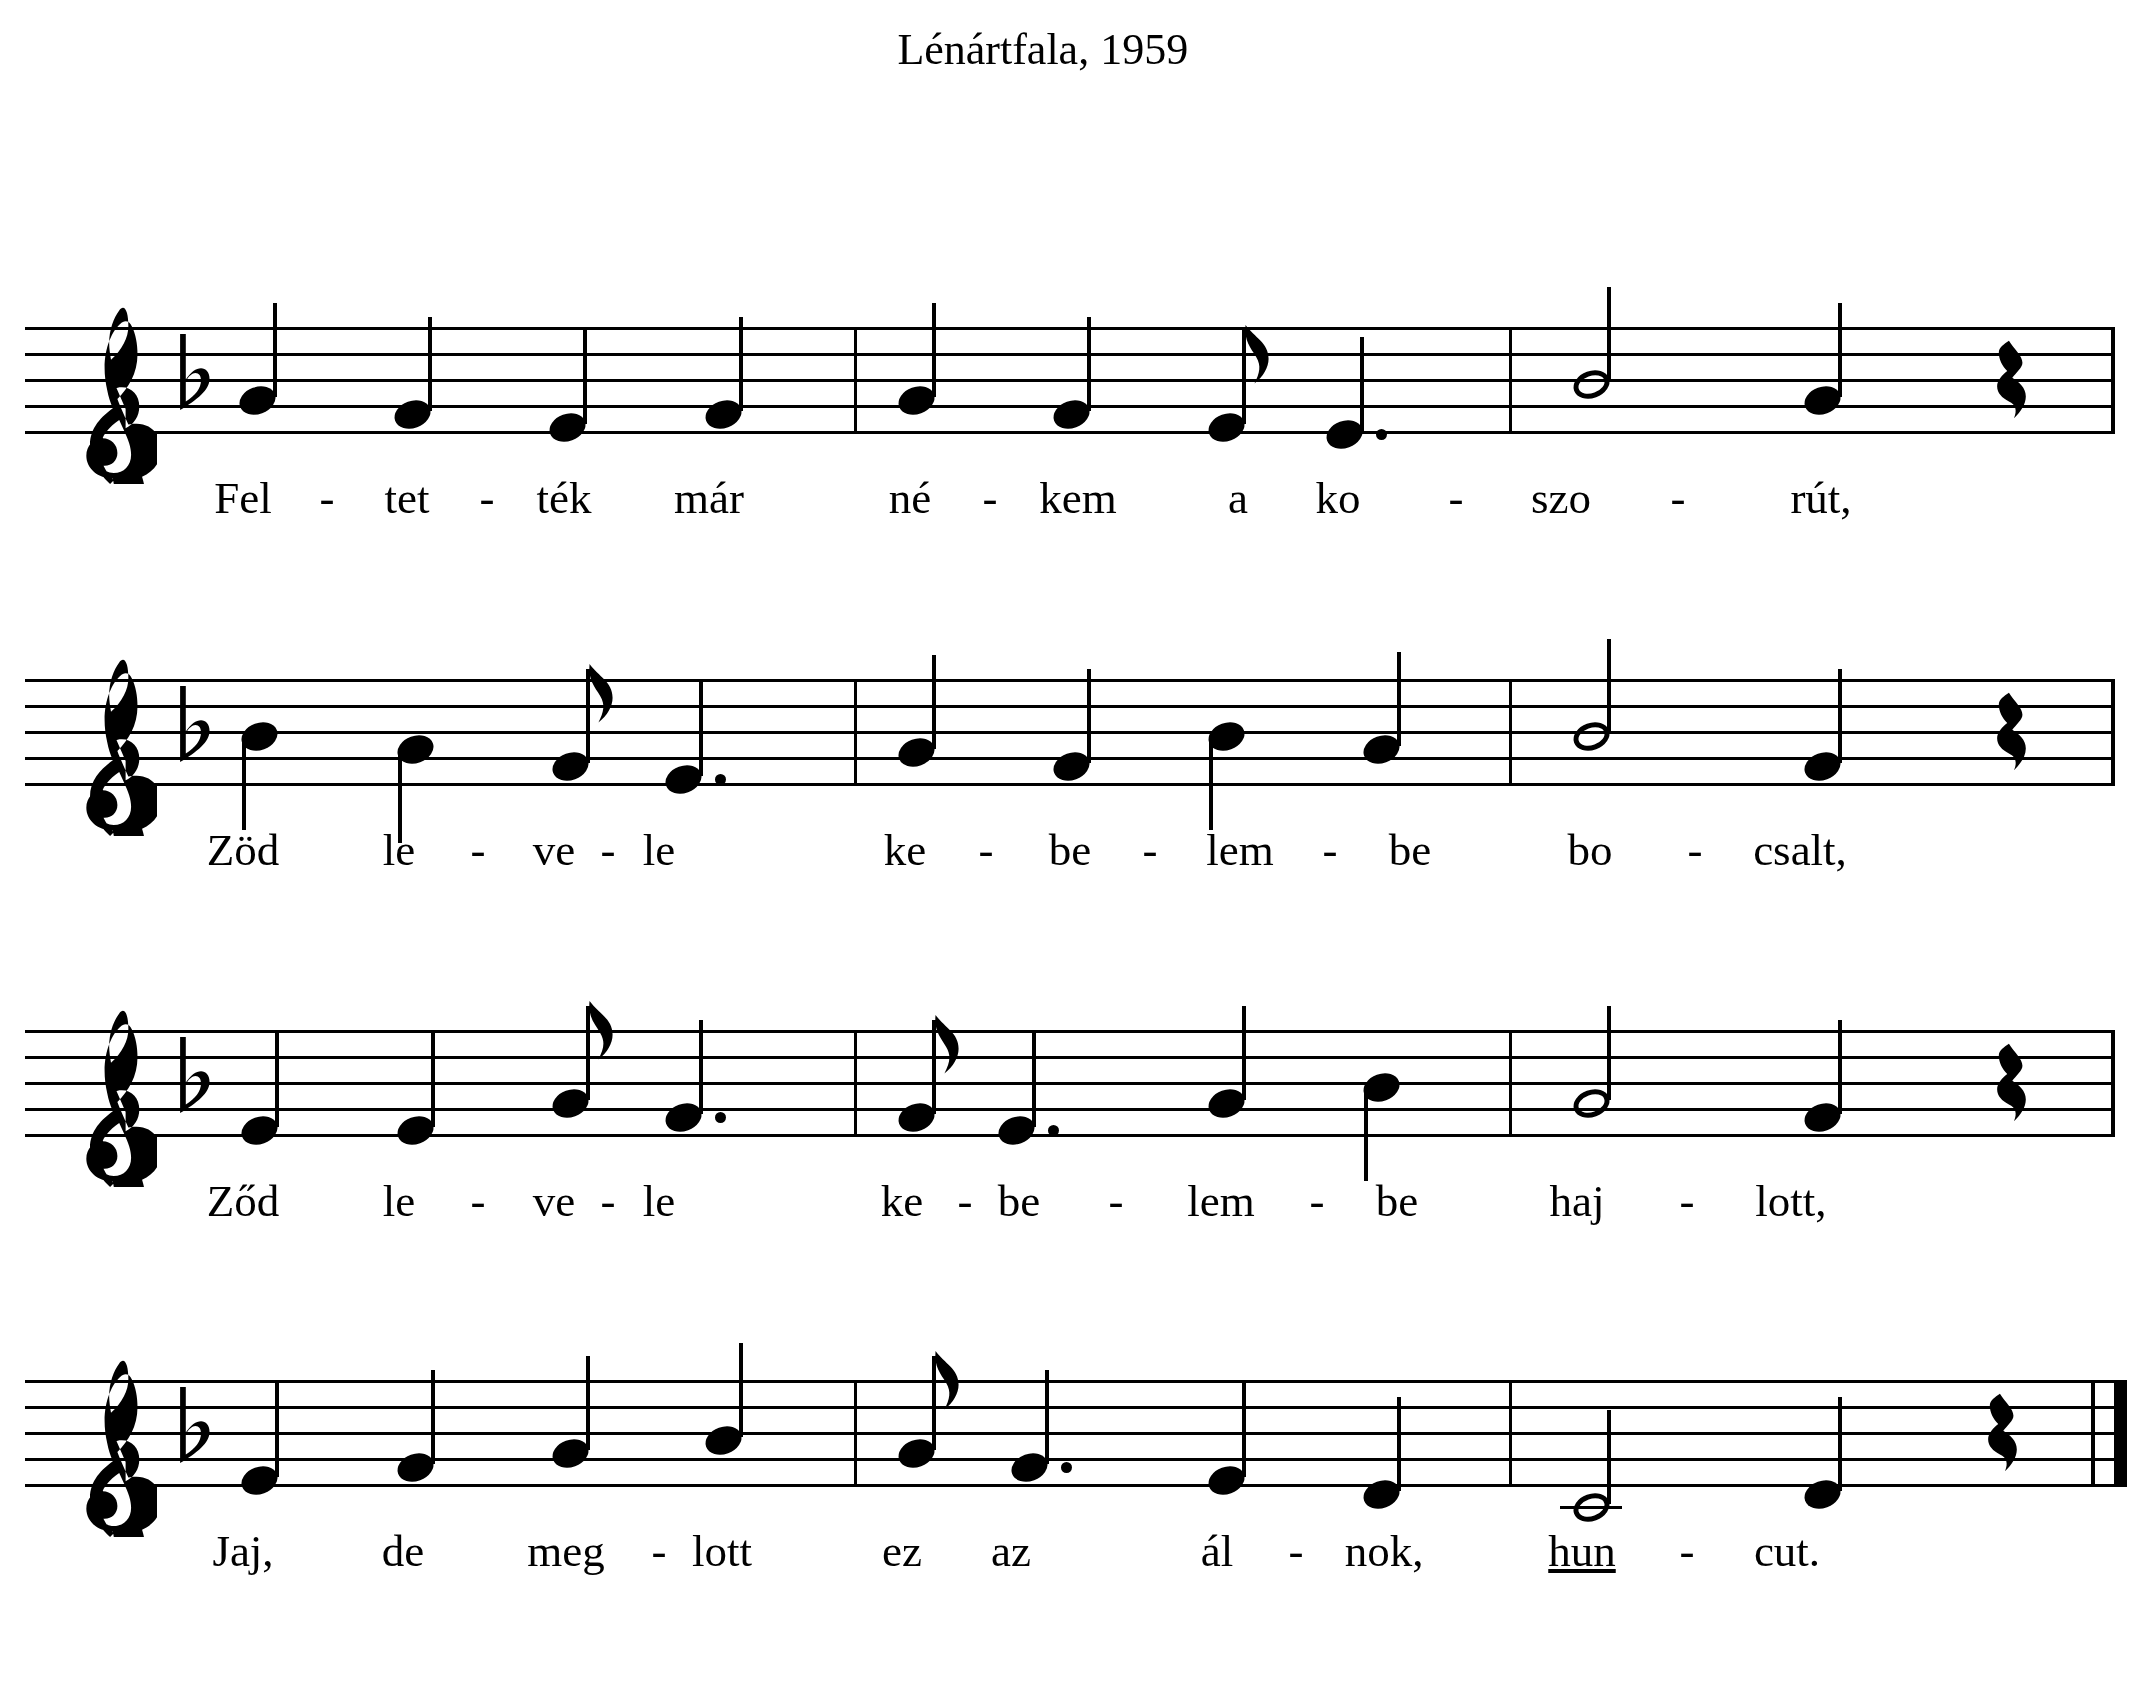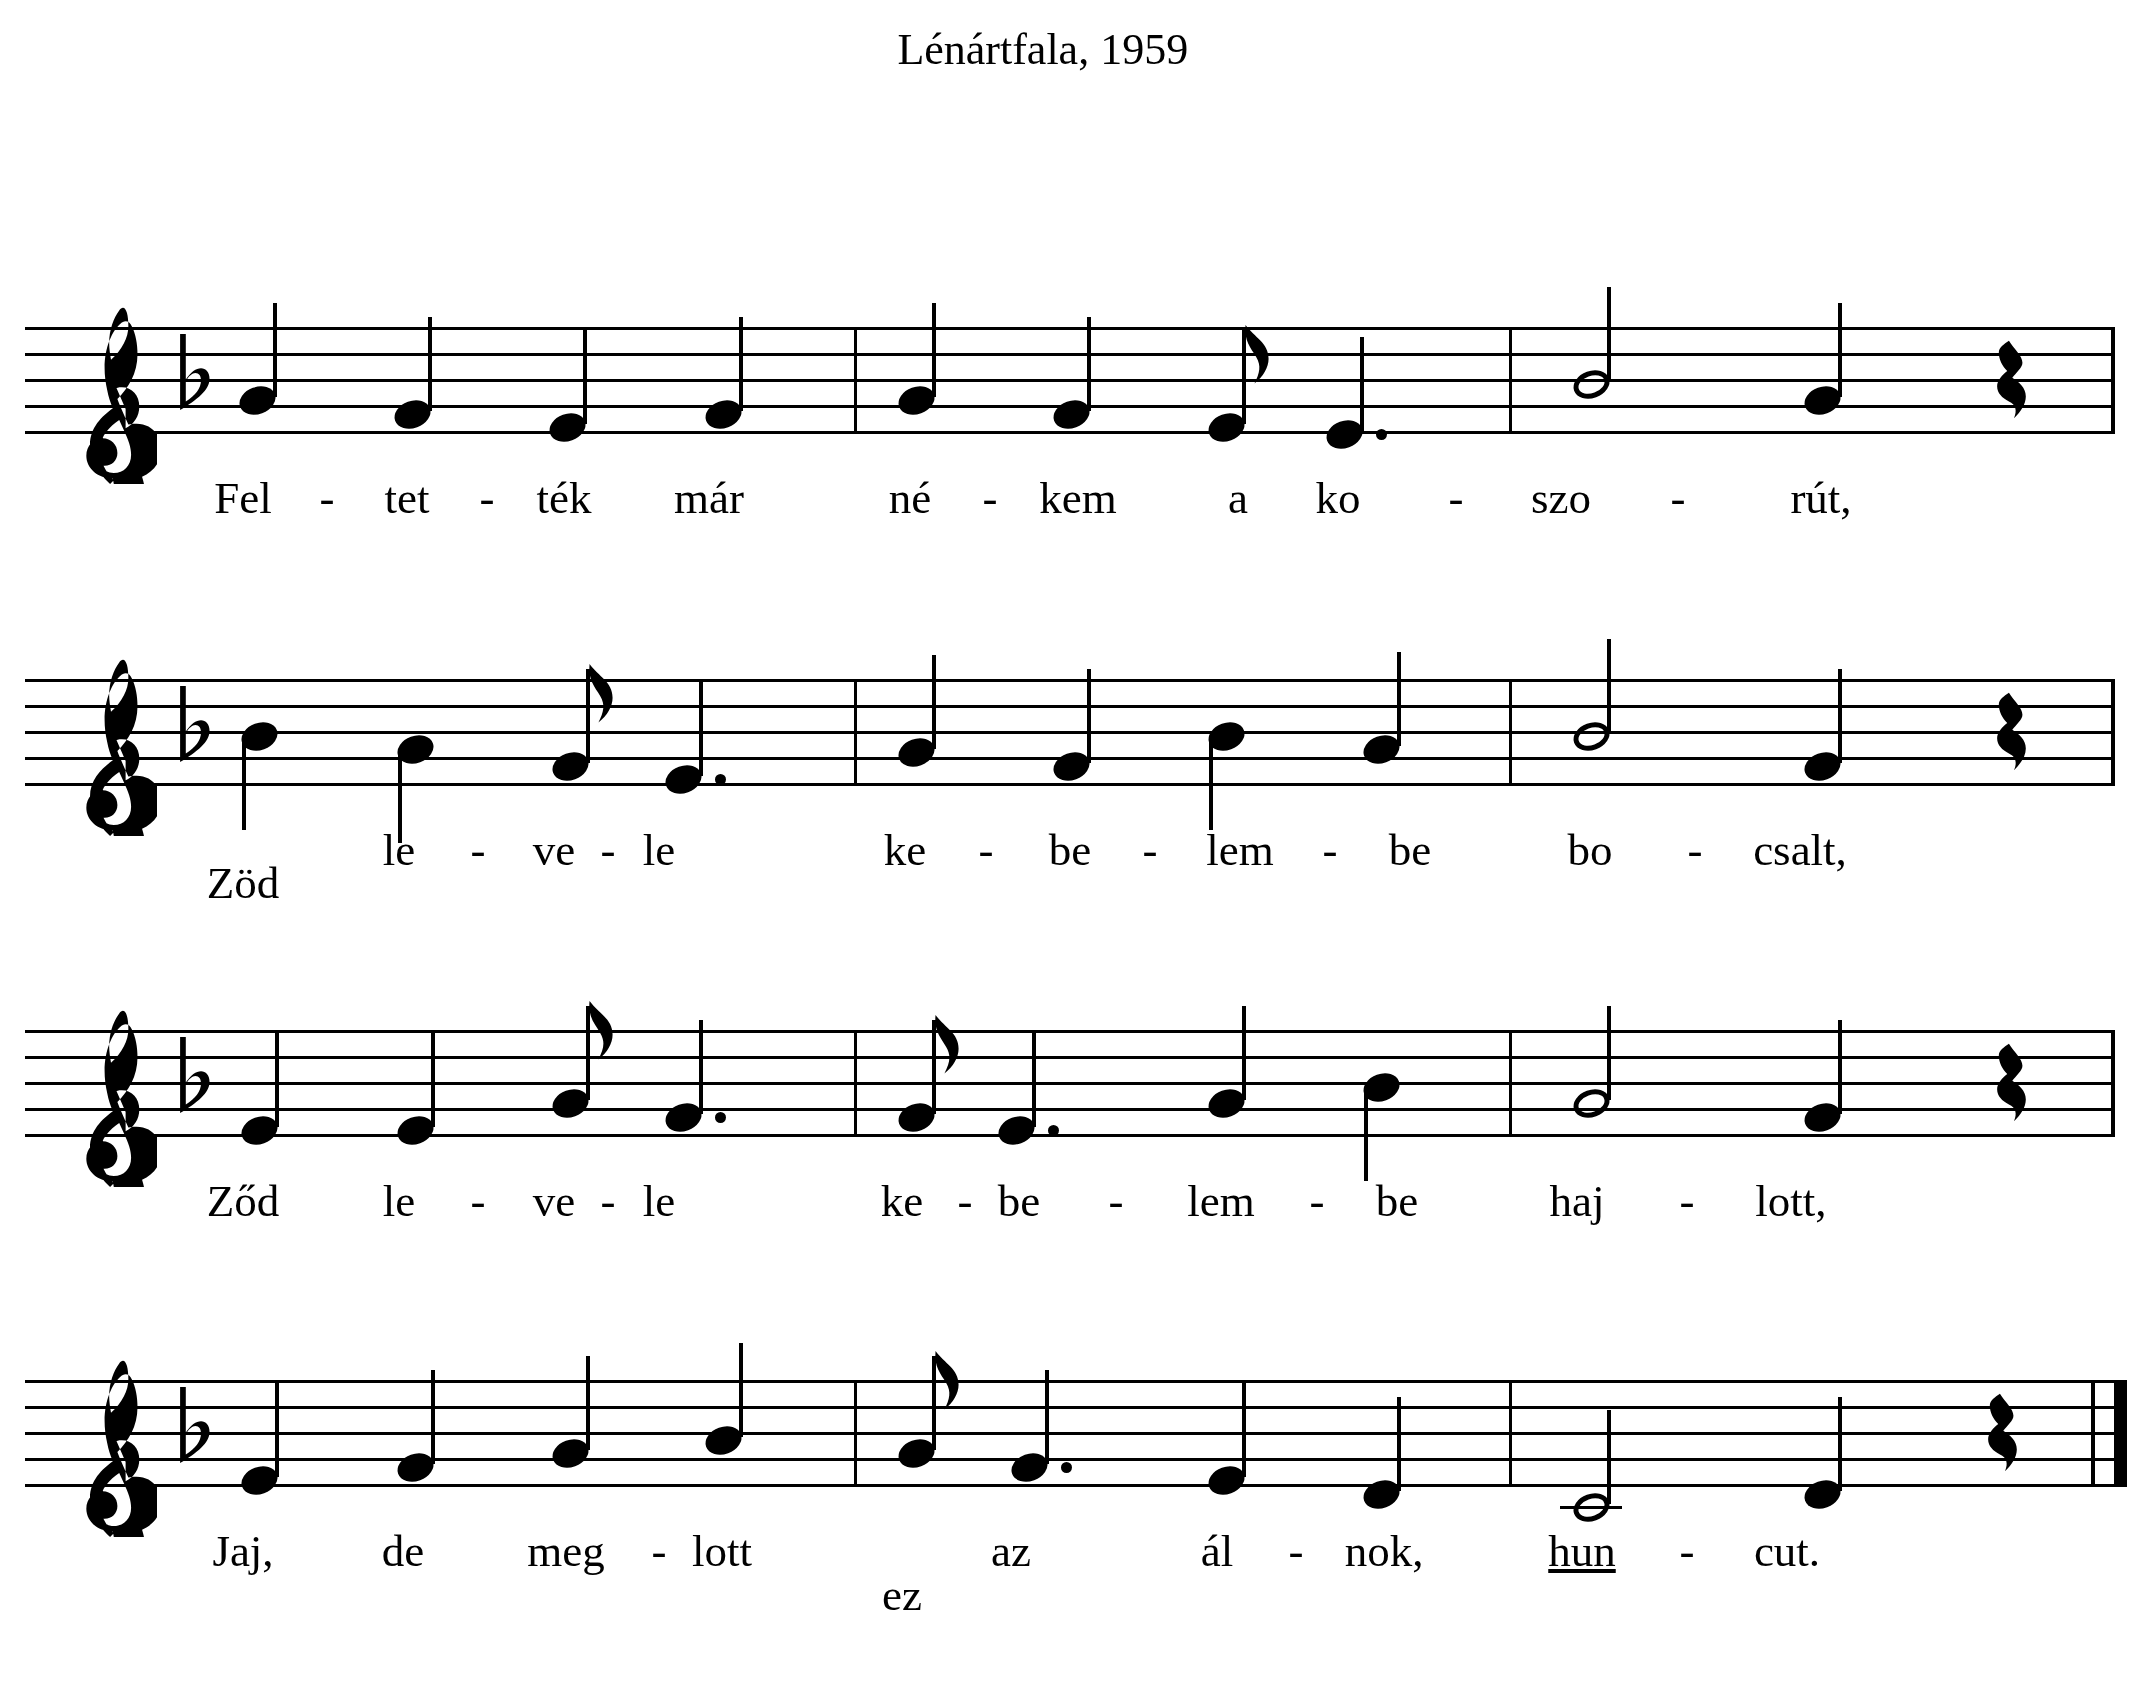--- a/index.html
+++ b/index.html
@@ -357,21 +357,21 @@
       <div class="stem"></div>
     </div>
     <div class="rest" style="left:1972px; top:11.7px;">
       <svg viewBox="0 0 40 96" width="34" height="81">
         <path fill="#000" d="M14 2c6 10 16 18 16 26 0 6-8 12-12 18 8 5 16 12 16 22 0 9-6 18-14 26 4-10 2-16-6-20-8-4-14-10-14-18 0-7 6-13 12-18C6 32 2 24 2 16 2 10 8 6 14 2z"></path>
       </svg>
     </div>
   </div>
 
   <div class="lyrics">
-    <div class="lyr" style="left:243px;margin-top:33px;">Zöd</div>
+    <div class="lyr" style="left:243px;">Zöd</div>
     <div class="lyr" style="left:399px;">le</div>
     <div class="lyr" style="left:478px;">-</div>
     <div class="lyr" style="left:554px;">ve</div>
     <div class="lyr" style="left:608px;">-</div>
     <div class="lyr" style="left:659px;">le</div>
     <div class="lyr" style="left:905px;">ke</div>
     <div class="lyr" style="left:986px;">-</div>
     <div class="lyr" style="left:1070px;">be</div>
     <div class="lyr" style="left:1150px;">-</div>
     <div class="lyr" style="left:1240px;">lem</div>
@@ -566,21 +566,21 @@
       </svg>
     </div>
   </div>
 
   <div class="lyrics">
     <div class="lyr" style="left:243px;">Jaj,</div>
     <div class="lyr" style="left:403px;">de</div>
     <div class="lyr" style="left:566px;">meg</div>
     <div class="lyr" style="left:659px;">-</div>
     <div class="lyr" style="left:722px;">lott</div>
-    <div class="lyr" style="left:902px;margin-top:44px;">ez</div>
+    <div class="lyr" style="left:902px;">ez</div>
     <div class="lyr" style="left:1011px;">az</div>
     <div class="lyr" style="left:1217px;">ál</div>
     <div class="lyr" style="left:1296px;">-</div>
     <div class="lyr" style="left:1384px;">nok,</div>
     <div class="lyr" style="left:1582px;text-decoration:underline;">hun</div>
     <div class="lyr" style="left:1687px;">-</div>
     <div class="lyr" style="left:1787px;">cut.</div>
   </div>
 </div>
 

